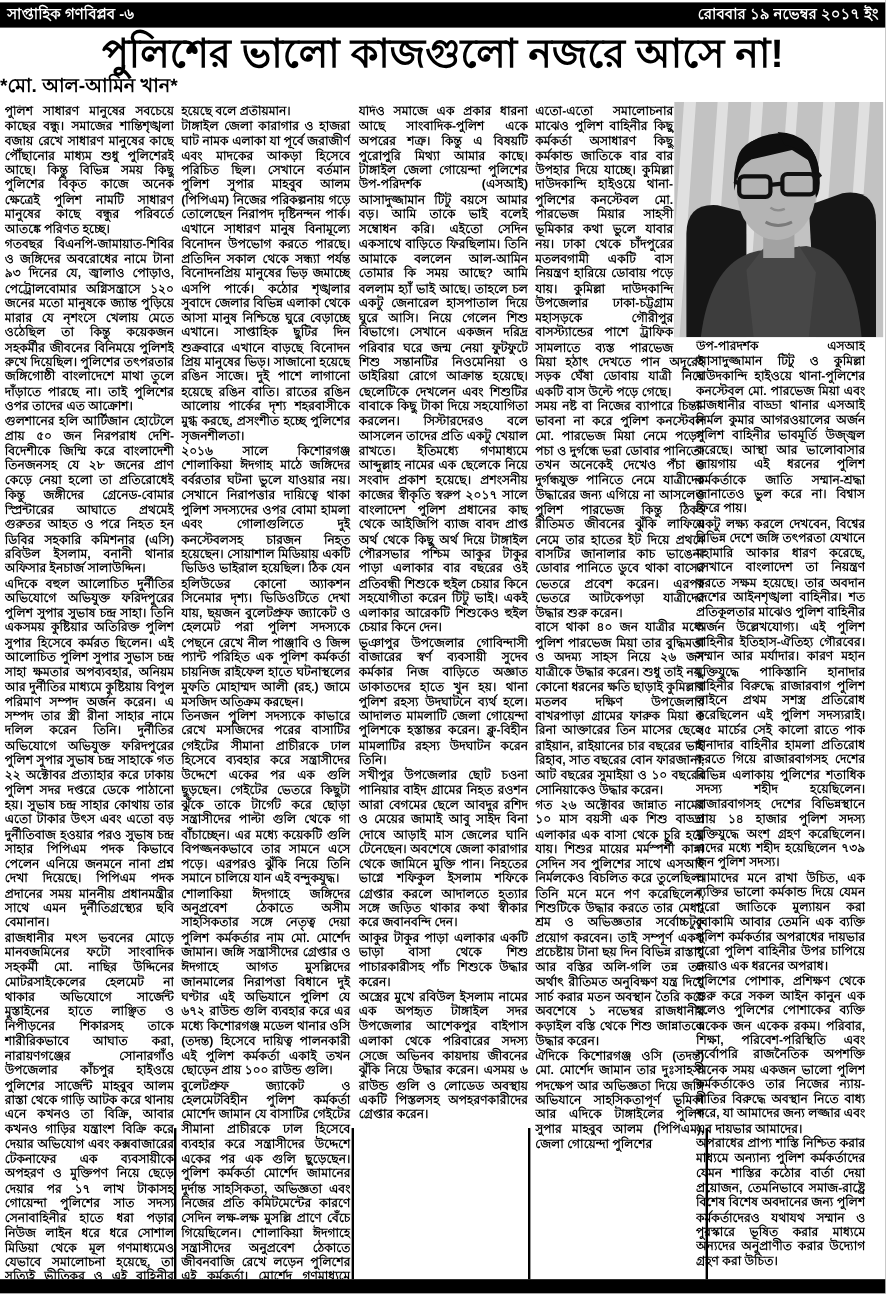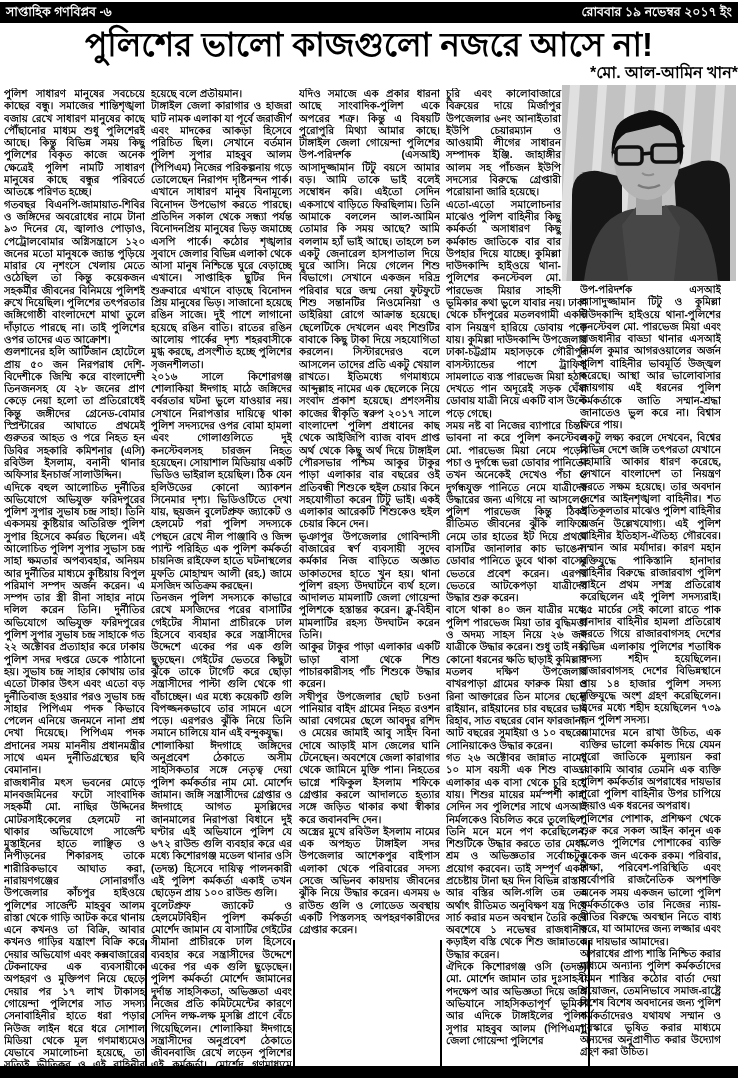--- a/index.html
+++ b/index.html
@@ -12,21 +12,21 @@
     position:absolute;left:0;top:2px;width:738px;height:21px;background:#000;
     color:#fff;display:flex;justify-content:space-between;align-items:flex-end;
     padding:0 6px;box-sizing:border-box;font-weight:bold;font-size:12.5px;
   }
   .headline{
     position:absolute;left:0;top:27px;width:738px;text-align:center;
     font-size:33px;font-weight:bold;letter-spacing:0;white-space:nowrap;
     line-height:36px;
   }
   .byline{
-    position:absolute;left:0;top:63px;width:738px;text-align:right;
+    position:absolute;left:0;top:63px;width:738px;text-align:left;
     font-size:16px;font-weight:bold;line-height:19px;
   }
   .col{
     position:absolute;top:88px;height:978px;width:141px;
     font-size:10.2px;line-height:12.3px;text-align:justify;overflow:hidden;
     word-break:break-word;
   }
   .col p{margin:0;padding:0;font-weight:bold;}
   #col1{left:4px;}
   #col2{left:151px;}
@@ -70,27 +70,26 @@
       <p>হয়েছে বলে প্রতীয়মান।</p>
       <p>টাঙ্গাইল জেলা কারাগার ও হাজরা ঘাট নামক এলাকা যা পূর্বে জরাজীর্ণ এবং মাদকের আকড়া হিসেবে পরিচিত ছিল। সেখানে বর্তমান পুলিশ সুপার মাহবুব আলম (পিপিএম) নিজের পরিকল্পনায় গড়ে তোলেছেন নিরাপদ দৃষ্টিনন্দন পার্ক। এখানে সাধারণ মানুষ বিনামূল্যে বিনোদন উপভোগ করতে পারছে। প্রতিদিন সকাল থেকে সন্ধ্যা পর্যন্ত বিনোদনপ্রিয় মানুষের ভিড় জমাচ্ছে এসপি পার্কে। কঠোর শৃঙ্খলার সুবাদে জেলার বিভিন্ন এলাকা থেকে আসা মানুষ নিশ্চিন্তে ঘুরে বেড়াচ্ছে এখানে। সাপ্তাহিক ছুটির দিন শুক্রবারে এখানে বাড়ছে বিনোদন প্রিয় মানুষের ভিড়। সাজানো হয়েছে রঙিন সাজে। দুই পাশে লাগানো হয়েছে রঙিন বাতি। রাতের রঙিন আলোয় পার্কের দৃশ্য শহরবাসীকে মুগ্ধ করছে, প্রসংশীত হচ্ছে পুলিশের সৃজনশীলতা।</p>
       <p>২০১৬ সালে কিশোরগঞ্জ শোলাকিয়া ঈদগাহ মাঠে জঙ্গিদের বর্বরতার ঘটনা ভুলে যাওয়ার নয়। সেখানে নিরাপত্তার দায়িত্বে থাকা পুলিশ সদস্যদের ওপর বোমা হামলা এবং গোলাগুলিতে দুই কনস্টেবলসহ চারজন নিহত হয়েছেন। সোয়াশাল মিডিয়ায় একটি ভিডিও ভাইরাল হয়েছিল। ঠিক যেন হলিউডের কোনো অ্যাকশন সিনেমার দৃশ্য। ভিডিওটিতে দেখা যায়, ছয়জন বুলেটপ্রুফ জ্যাকেট ও হেলমেট পরা পুলিশ সদস্যকে পেছনে রেখে নীল পাঞ্জাবি ও জিন্স প্যান্ট পরিহিত এক পুলিশ কর্মকর্তা চায়নিজ রাইফেল হাতে ঘটনাস্থলের মুফতি মোহাম্মদ আলী (রহ.) জামে মসজিদ অতিক্রম করছেন।</p>
       <p>তিনজন পুলিশ সদস্যকে কাভারে রেখে মসজিদের পরের বাসাটির গেইটের সীমানা প্রাচীরকে ঢাল হিসেবে ব্যবহার করে সন্ত্রাসীদের উদ্দেশে একের পর এক গুলি ছুড়ছেন। গেইটের ভেতরে কিছুটা ঝুঁকে তাকে টার্গেট করে ছোড়া সন্ত্রাসীদের পাল্টা গুলি থেকে গা বাঁচাচ্ছেন। এর মধ্যে কয়েকটি গুলি বিপজ্জনকভাবে তার সামনে এসে পড়ে। এরপরও ঝুঁকি নিয়ে তিনি সমানে চালিয়ে যান এই বন্দুকযুদ্ধ।</p>
       <p>শোলাকিয়া ঈদগাহে জঙ্গিদের অনুপ্রবেশ ঠেকাতে অসীম সাহসিকতার সঙ্গে নেতৃত্ব দেয়া পুলিশ কর্মকর্তার নাম মো. মোর্শেদ জামান। জঙ্গি সন্ত্রাসীদের গ্রেপ্তার ও ঈদগাহে আগত মুসল্লিদের জানমালের নিরাপত্তা বিধানে দুই ঘণ্টার এই অভিযানে পুলিশ যে ৬৭২ রাউন্ড গুলি ব্যবহার করে এর মধ্যে কিশোরগঞ্জ মডেল থানার ওসি (তদন্ত) হিসেবে দায়িত্ব পালনকারী এই পুলিশ কর্মকর্তা একাই তখন ছোড়েন প্রায় ১০০ রাউন্ড গুলি।</p>
       <p>বুলেটপ্রুফ জ্যাকেট ও হেলমেটবিহীন পুলিশ কর্মকর্তা মোর্শেদ জামান যে বাসাটির গেইটের সীমানা প্রাচীরকে ঢাল হিসেবে ব্যবহার করে সন্ত্রাসীদের উদ্দেশে একের পর এক গুলি ছুড়েছেন। পুলিশ কর্মকর্তা মোর্শেদ জামানের দুর্দান্ত সাহসিকতা, অভিজ্ঞতা এবং নিজের প্রতি কমিটমেন্টের কারণে সেদিন লক্ষ-লক্ষ মুসল্লি প্রাণে বেঁচে গিয়েছিলেন। শোলাকিয়া ঈদগাহে সন্ত্রাসীদের অনুপ্রবেশ ঠেকাতে জীবনবাজি রেখে লড়েন পুলিশের এই কর্মকর্তা। মোর্শেদ গণমাধ্যমে জানায়, পরিস্থিতি এতোটাই জটিল ও জঙ্গিদের অতি নিকটে ঈদগাহ ছিল; তখন শুধু</p>
     </div>
   <div class="col" id="col3">
       <p>যদিও সমাজে এক প্রকার ধারনা আছে সাংবাদিক-পুলিশ একে অপরের শত্রু। কিন্তু এ বিষয়টি পুরোপুরি মিথ্যা আমার কাছে। টাঙ্গাইল জেলা গোয়েন্দা পুলিশের উপ-পরিদর্শক (এসআই) আসাদুজ্জামান টিটু বয়সে আমার বড়। আমি তাকে ভাই বলেই সম্বোধন করি। এইতো সেদিন একসাথে বাড়িতে ফিরছিলাম। তিনি আমাকে বললেন আল-আমিন তোমার কি সময় আছে? আমি বললাম হ্যাঁ ভাই আছে। তাহলে চল একটু জেনারেল হাসপাতাল দিয়ে ঘুরে আসি। নিয়ে গেলেন শিশু বিভাগে। সেখানে একজন দরিদ্র পরিবার ঘরে জন্ম নেয়া ফুটফুটে শিশু সন্তানটির নিওমেনিয়া ও ডাইরিয়া রোগে আক্রান্ত হয়েছে। ছেলেটিকে দেখলেন এবং শিশুটির বাবাকে কিছু টাকা দিয়ে সহযোগিতা করলেন। সিস্টারদেরও বলে আসলেন তাদের প্রতি একটু খেয়াল রাখতে। ইতিমধ্যে গণমাধ্যমে আব্দুল্লাহ নামের এক ছেলেকে নিয়ে সংবাদ প্রকাশ হয়েছে। প্রশংসনীয় কাজের স্বীকৃতি স্বরুপ ২০১৭ সালে বাংলাদেশ পুলিশ প্রধানের কাছ থেকে আইজিপি ব্যাজ বাবদ প্রাপ্ত অর্থ থেকে কিছু অর্থ দিয়ে টাঙ্গাইল পৌরসভার পশ্চিম আকুর টাকুর পাড়া এলাকার বার বছরের ওই প্রতিবন্ধী শিশুকে হুইল চেয়ার কিনে সহযোগীতা করেন টিটু ভাই। একই এলাকার আরেকটি শিশুকেও হুইল চেয়ার কিনে দেন।</p>
       <p>ভূঞাপুর উপজেলার গোবিন্দাসী বাজারের স্বর্ণ ব্যবসায়ী সুদেব কর্মকার নিজ বাড়িতে অজ্ঞাত ডাকাতদের হাতে খুন হয়। থানা পুলিশ রহস্য উদঘাটনে ব্যর্থ হলে। আদালত মামলাটি জেলা গোয়েন্দা পুলিশকে হস্তান্তর করেন। ক্লু-বিহীন মামলাটির রহস্য উদঘাটন করেন তিনি।</p>
+      <p>সখীপুর উপজেলার ছোট চওনা পানিয়ার বাইদ গ্রামের নিহত রওশন আরা বেগমের ছেলে আবদুর রশিদ ও মেয়ের জামাই আবু সাইদ বিনা দোষে আড়াই মাস জেলের ঘানি টেনেছেন। অবশেষে জেলা কারাগার থেকে জামিনে মুক্তি পান। নিহতের ভাগ্নে শফিকুল ইসলাম শফিকে গ্রেপ্তার করলে আদালতে হত্যার সঙ্গে জড়িত থাকার কথা স্বীকার করে জবানবন্দি দেন।</p>
       <p>আকুর টাকুর পাড়া এলাকার একটি ভাড়া বাসা থেকে শিশু পাচারকারীসহ পাঁচ শিশুকে উদ্ধার করেন।</p>
-      <p>সখীপুর উপজেলার ছোট চওনা পানিয়ার বাইদ গ্রামের নিহত রওশন আরা বেগমের ছেলে আবদুর রশিদ ও মেয়ের জামাই আবু সাইদ বিনা দোষে আড়াই মাস জেলের ঘানি টেনেছেন। অবশেষে জেলা কারাগার থেকে জামিনে মুক্তি পান। নিহতের ভাগ্নে শফিকুল ইসলাম শফিকে গ্রেপ্তার করলে আদালতে হত্যার সঙ্গে জড়িত থাকার কথা স্বীকার করে জবানবন্দি দেন।</p>
       <p>অস্ত্রের মুখে রবিউল ইসলাম নামের এক অপহৃত টাঙ্গাইল সদর উপজেলার আশেকপুর বাইপাস এলাকা থেকে পরিবারের সদস্য সেজে অভিনব কায়দায় জীবনের ঝুঁকি নিয়ে উদ্ধার করেন। এসময় ৬ রাউন্ড গুলি ও লোডেড অবস্থায় একটি পিস্তলসহ অপহরণকারীদের গ্রেপ্তার করেন।</p>
     </div>
   <div class="col" id="col4">
     <div class="photo-notch"></div>
-  <p>চুরি এবং কালোবাজারে বিক্রয়ের দায়ে মির্জাপুর উপজেলার ৬নং আনাইতারা ইউপি চেয়ারম্যান ও আওয়ামী লীগের সাধারন সম্পাদক ইঞ্জি. জাহাঙ্গীর আলম সহ পাঁচজন ইউপি সদস্যের বিরুদ্ধে গ্রেপ্তারী পরোয়ানা জারি হয়েছে।</p>
       <p>এতো-এতো সমালোচনার মাঝেও পুলিশ বাহিনীর কিছু কর্মকর্তা অসাধারণ কিছু কর্মকান্ড জাতিকে বার বার উপহার দিয়ে যাচ্ছে। কুমিল্লা দাউদকান্দি হাইওয়ে থানা-পুলিশের কনস্টেবল মো. পারভেজ মিয়ার সাহসী ভূমিকার কথা ভুলে যাবার নয়। ঢাকা থেকে চাঁদপুরের মতলবগামী একটি বাস নিয়ন্ত্রণ হারিয়ে ডোবায় পড়ে যায়। কুমিল্লা দাউদকান্দি উপজেলার ঢাকা-চট্টগ্রাম মহাসড়কে গৌরীপুর বাসস্ট্যান্ডের পাশে ট্রাফিক সামলাতে ব্যস্ত পারভেজ মিয়া হঠাৎ দেখতে পান অদূরেই সড়ক ঘেঁষা ডোবায় যাত্রী নিয়ে একটি বাস উল্টে পড়ে গেছে।</p>
       <p>সময় নষ্ট বা নিজের ব্যাপারে চিন্তা-ভাবনা না করে পুলিশ কনস্টেবল মো. পারভেজ মিয়া নেমে পড়েন পচা ও দুর্গন্ধে ভরা ডোবার পানিতে। তখন অনেকেই দেখেও পঁচা ও দুর্গন্ধযুক্ত পানিতে নেমে যাত্রীদের উদ্ধারের জন্য এগিয়ে না আসলেও পুলিশ পারভেজ কিন্তু ঠিকই রীতিমত জীবনের ঝুঁকি লাফিয়ে নেমে তার হাতের ইট দিয়ে প্রথমে বাসটির জানালার কাচ ভাঙেন। ডোবার পানিতে ডুবে থাকা বাসের ভেতরে প্রবেশ করেন। এরপর ভেতরে আটকেপড়া যাত্রীদের উদ্ধার শুরু করেন।</p>
       <p>বাসে থাকা ৪০ জন যাত্রীর মধ্যে পুলিশ পারভেজ মিয়া তার বুদ্ধিমত্তা ও অদম্য সাহস নিয়ে ২৬ জন যাত্রীকে উদ্ধার করেন। শুধু তাই নয়, কোনো ধরনের ক্ষতি ছাড়াই কুমিল্লার মতলব দক্ষিণ উপজেলার বাখরপাড়া গ্রামের ফারুক মিয়া ও রিনা আক্তারের তিন মাসের ছেলে রাইয়ান, রাইয়ানের চার বছরের ভাই রিহাব, সাত বছরের বোন ফারজানা, আট বছরের সুমাইয়া ও ১০ বছরের সোনিয়াকেও উদ্ধার করেন।</p>
       <p>গত ২৬ অক্টোবর জান্নাত নামের ১০ মাস বয়সী এক শিশু বাড্ডা এলাকার এক বাসা থেকে চুরি হয়ে যায়। শিশুর মায়ের মর্মস্পর্শী কান্না সেদিন সব পুলিশের সাথে এসআই নির্মলকেও বিচলিত করে তুলেছিল। তিনি মনে মনে পণ করেছিলেন, শিশুটিকে উদ্ধার করতে তার মেধা-শ্রম ও অভিজ্ঞতার সর্বোচ্চটুকু প্রয়োগ করবেন। তাই সম্পূর্ণ একক প্রচেষ্টায় টানা ছয় দিন বিভিন্ন রাস্তায় আর বস্তির অলি-গলি তন্ন তন্ন অর্থাৎ রীতিমত অনুবিক্ষণ যন্ত্র দিয়ে সার্চ করার মতন অবস্থান তৈরি করে অবশেষে ১ নভেম্বর রাজধানীর কড়াইল বস্তি থেকে শিশু জান্নাতকে উদ্ধার করেন।</p>
       <p>ঐদিকে কিশোরগঞ্জ ওসি (তদন্ত) মো. মোর্শেদ জামান তার দুঃসাহসী পদক্ষেপ আর অভিজ্ঞতা দিয়ে জঙ্গি অভিযানে সাহসিকতাপূর্ণ ভূমিকা আর এদিকে টাঙ্গাইলের পুলিশ সুপার মাহবুব আলম (পিপিএম), জেলা গোয়েন্দা পুলিশের</p>
     </div>
   <div class="col" id="col5">
       <p>উপ-পরিদর্শক এসআই আসাদুজ্জামান টিটু ও কুমিল্লা দাউদকান্দি হাইওয়ে থানা-পুলিশের কনস্টেবল মো. পারভেজ মিয়া এবং রাজধানীর বাড্ডা থানার এসআই নির্মল কুমার আগরওয়ালের অর্জন পুলিশ বাহিনীর ভাবমূর্তি উজ্জ্বল করেছে। আস্থা আর ভালোবাসার জায়গায় এই ধরনের পুলিশ কর্মকর্তাকে জাতি সম্মান-শ্রদ্ধা জানাতেও ভুল করে না। বিশ্বাস ফিরে পায়।</p>
       <p>একটু লক্ষ্য করলে দেখবেন, বিশ্বের বিভিন্ন দেশে জঙ্গি তৎপরতা যেখানে মহামারি আকার ধারণ করেছে, সেখানে বাংলাদেশ তা নিয়ন্ত্রণ করতে সক্ষম হয়েছে। তার অবদান দেশের আইনশৃঙ্খলা বাহিনীর। শত প্রতিকূলতার মাঝেও পুলিশ বাহিনীর অর্জন উল্লেখযোগ্য। এই পুলিশ বাহিনীর ইতিহাস-ঐতিহ্য গৌরবের। সম্মান আর মর্যাদার। কারণ মহান মুক্তিযুদ্ধে পাকিস্তানি হানাদার বাহিনীর বিরুদ্ধে রাজারবাগ পুলিশ লাইনে প্রথম সশস্ত্র প্রতিরোধ করেছিলেন এই পুলিশ সদস্যরাই। ২৫ মার্চের সেই কালো রাতে পাক হানাদার বাহিনীর হামলা প্রতিরোধ করতে গিয়ে রাজারবাগসহ দেশের বিভিন্ন এলাকায় পুলিশের শতাধিক সদস্য শহীদ হয়েছিলেন। রাজারবাগসহ দেশের বিভিন্নস্থানে প্রায় ১৪ হাজার পুলিশ সদস্য মুক্তিযুদ্ধে অংশ গ্রহণ করেছিলেন। এদের মধ্যে শহীদ হয়েছিলেন ৭৩৯ জন পুলিশ সদস্য।</p>
       <p>আমাদের মনে রাখা উচিত, এক ব্যক্তির ভালো কর্মকান্ড দিয়ে যেমন পুরো জাতিকে মুল্যায়ন করা বোকামি আবার তেমনি এক ব্যক্তি পুলিশ কর্মকর্তার অপরাধের দায়ভার পুরো পুলিশ বাহিনীর উপর চাপিয়ে দেয়াও এক ধরনের অপরাধ।</p>

